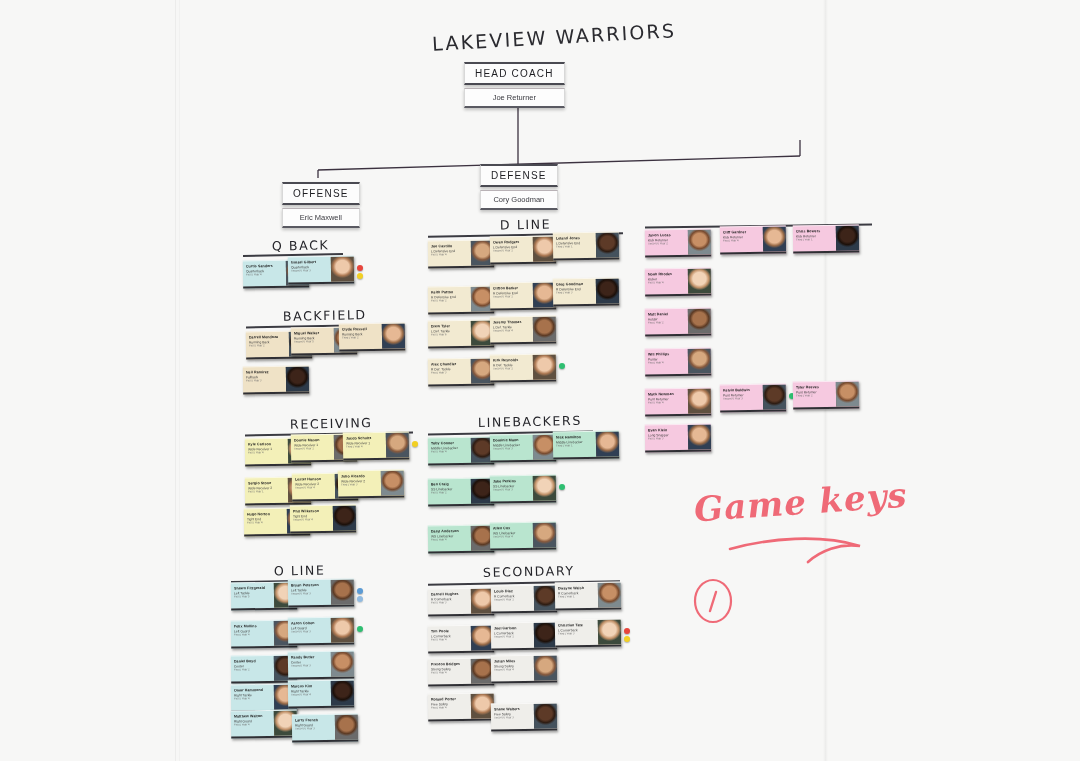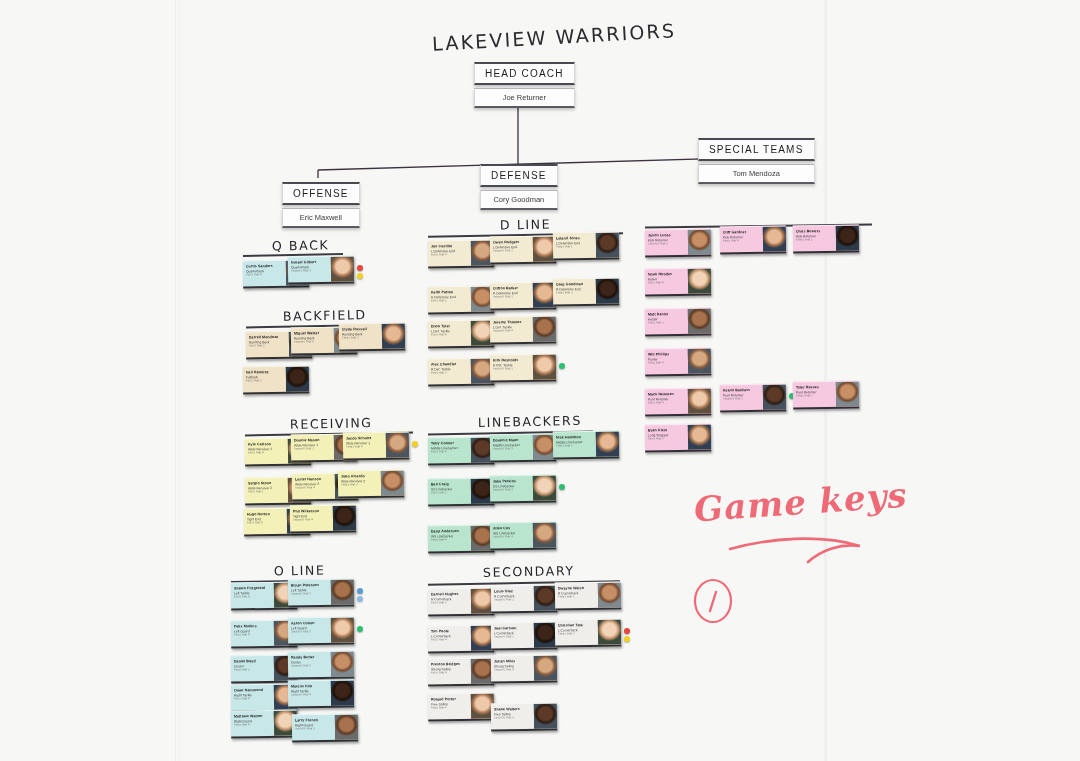--- a/index.html
+++ b/index.html
@@ -121,39 +121,35 @@
     <g stroke="#3c3240" stroke-width="1.3" fill="none">
       <path d="M518,104 L518,168"></path>
       <path d="M318,170 L318,178"></path>
       <path d="M318,170 L800,156"></path>
       <path d="M800,156 L800,140"></path>
     </g>
   </svg>
 
   <div class="chart-title" style="left:432px;top:26px;">LAKEVIEW   WARRIORS</div>
 
-  <div class="exec" style="left:474px;top:62px;">
+  <div class="exec" style="left:464px;top:62px;">
     <div class="plate head">HEAD COACH</div>
     <div class="plate name">Joe Returner</div>
   </div>
 
   <div class="exec" style="left:480px;top:164px;">
     <div class="plate head">DEFENSE</div>
     <div class="plate name">Cory Goodman</div>
   </div>
 
   <div class="exec" style="left:282px;top:182px;">
     <div class="plate head">OFFENSE</div>
     <div class="plate name">Eric Maxwell</div>
   </div>
 
-  <div class="exec" style="left:698px;top:138px;">
-    <div class="plate head">SPECIAL TEAMS</div>
-    <div class="plate name">Tom Mendoza</div>
-  </div>
 
   <div id="groups-layer">
       <div class="group-title" style="left: 272px; top: 238px; transform: rotate(-1.2deg);">Q BACK</div>
       <div class="group-rule" style="left: 243px; top: 254px; width: 100px; transform: rotate(-1.2deg);"></div>
       <div class="card c-cyan" style="left: 243px; top: 260px; transform: rotate(-0.8deg);">
         <div class="txt">
           <div class="nm">Curtis Sanders</div>
           <div class="role">Quarterback</div>
           <div class="meta">First | Year 4</div>
         </div>

